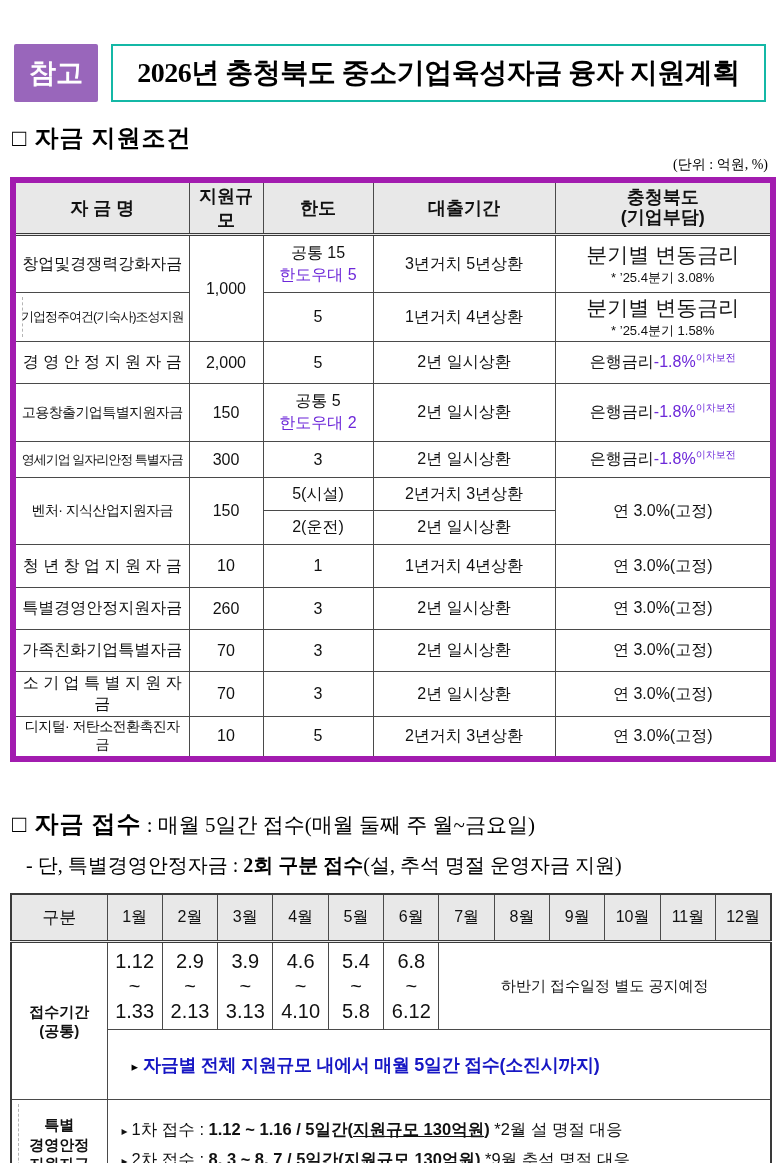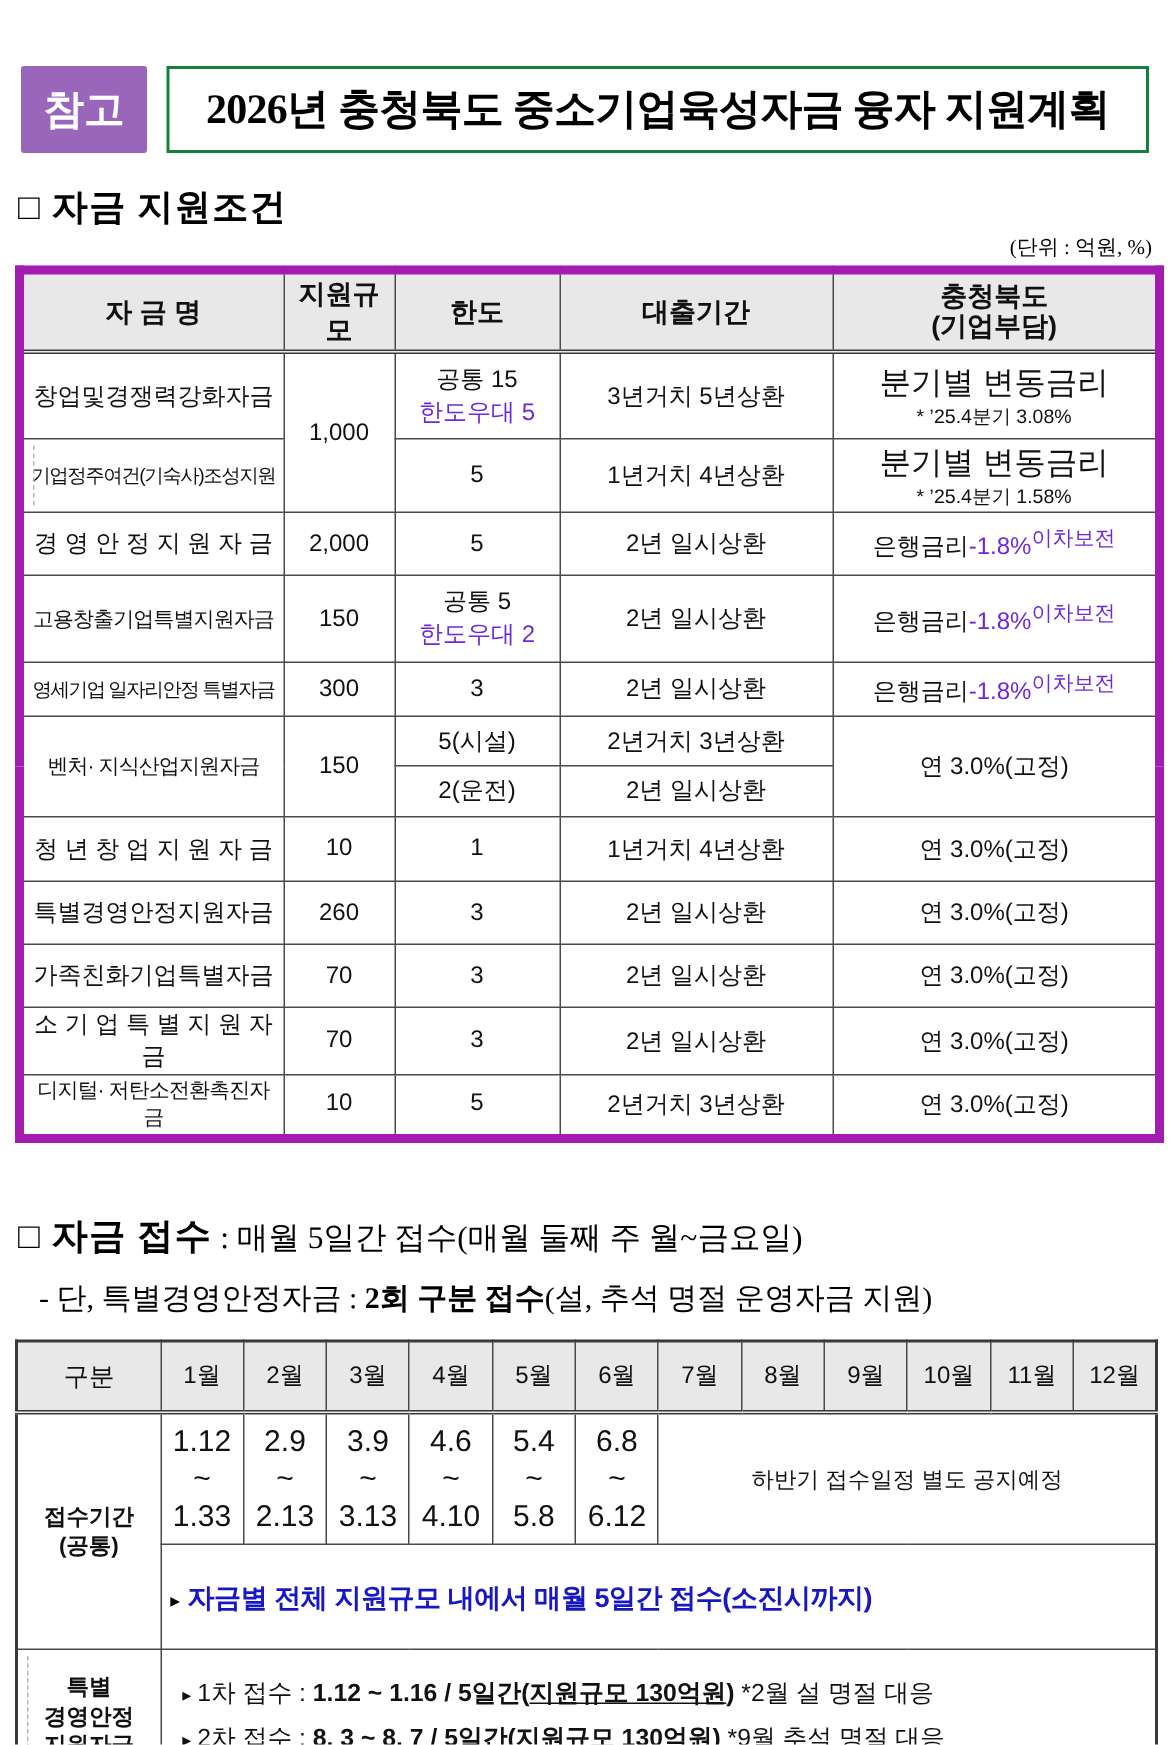--- a/index.html
+++ b/index.html
@@ -13,21 +13,21 @@
 
   
   .hdr { display:flex; align-items:stretch; gap:13px; margin:0 4px 20px 4px; height:58px; }
   .badge {
     width:84px; background:#9966BB; color:#fff; display:flex;
     align-items:center; justify-content:center;
     font-weight:bold; font-size:27px; border-radius:2px;
     font-family:"Liberation Sans",sans-serif;
   }
   .titlebox {
-    flex:1; border:2px solid #15803d; display:flex; align-items:center; justify-content:center;
+    flex:1; border:2px solid #14b8a6; display:flex; align-items:center; justify-content:center;
     font-family:"Liberation Serif","DejaVu Serif",serif;
     font-weight:bold; font-size:28px; letter-spacing:-0.5px; color:#000;
   }
 
   
   .sec1-head {
     font-family:"Liberation Serif","DejaVu Serif",serif;
     font-weight:bold; font-size:24px; color:#000; margin:0 0 2px 2px; letter-spacing:1px;
   }
   .unit-note {
@@ -42,41 +42,41 @@
   .t1 { border:6px solid #a21caf; }
   .t2 { border:2px solid #3a3a3a; }
 
   .t1 td { font-size:16px; }
   .fund { font-size:16px; }
   .fund.narrow { font-size:14px; letter-spacing:-0.6px; }
   .fund.wnarrow { font-size:13px; letter-spacing:-1px; }
   .sub-cell { position:relative; }
   .dashline { position:absolute; left:6px; top:4px; bottom:4px; width:0; border-left:1px dashed #b5b5b5; }
   .blue { color:#6d28d9; }
-  .sup { font-size:14px; vertical-align:super; }
+  .sup { font-size:10px; vertical-align:super; }
   .rate2 { font-size:13px; }
   .rate1 { font-size:21px; }
   .limit2 { margin-top:1px; }
   .hdr-2line { line-height:1.1; }
 
   
   .sec2 { margin:46px 0 14px 2px; font-family:"Liberation Serif","DejaVu Serif",serif; color:#000; }
   .sec2-line1 { font-size:21px; margin-bottom:12px; }
   .sec2-line1 .big { font-weight:bold; font-size:24px; letter-spacing:1px; }
   .sec2-line2 { font-size:20px; margin-left:14px; }
   .sec2-line2 .b { font-weight:bold; }
 
   
   .t2 th { font-size:16px; font-weight:normal; padding:10px 1px; }
   .t2 th.first { font-size:17px; }
   .t2 td { font-size:15px; }
   .lbl { font-weight:bold; font-size:17px; line-height:1.3; }
   .mval { line-height:1.25; font-size:20px; }
   .halfnote { font-size:17px; }
-  .bluenote-cell { text-align:left; padding-left:6px; }
+  .bluenote-cell { text-align:left; padding-left:24px; }
   .bluenote-cell .bullet { color:#000; font-size:13px; margin-right:5px; }
   .bluenote-cell .txt { color:#1717C4; font-weight:bold; font-size:18px; letter-spacing:-0.3px; }
   .special-cell { text-align:left; padding:8px 6px 8px 14px; }
   .sp-line { font-size:16.5px; line-height:1.85; white-space:nowrap; }
   .sp-line .bullet { font-size:12px; margin-right:4px; }
   .sp-line .b { font-weight:bold; }
   .sp-line .u { font-weight:bold; text-decoration:underline; }
 </style>
 </head>
 <body>

